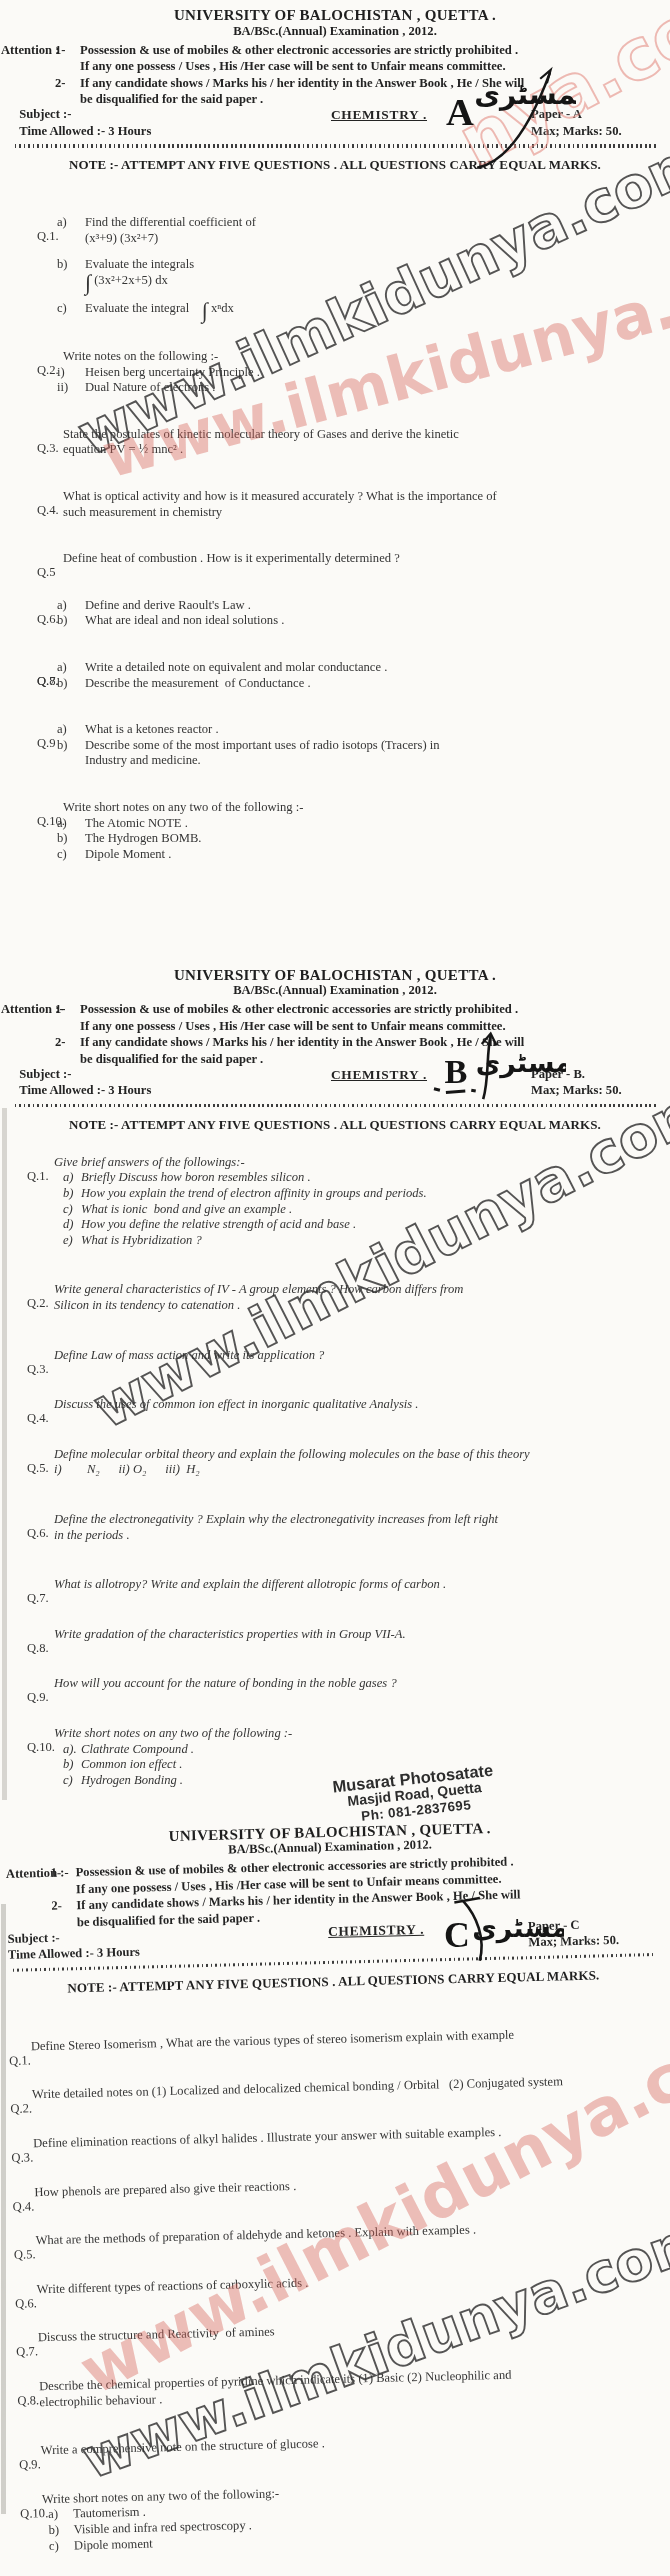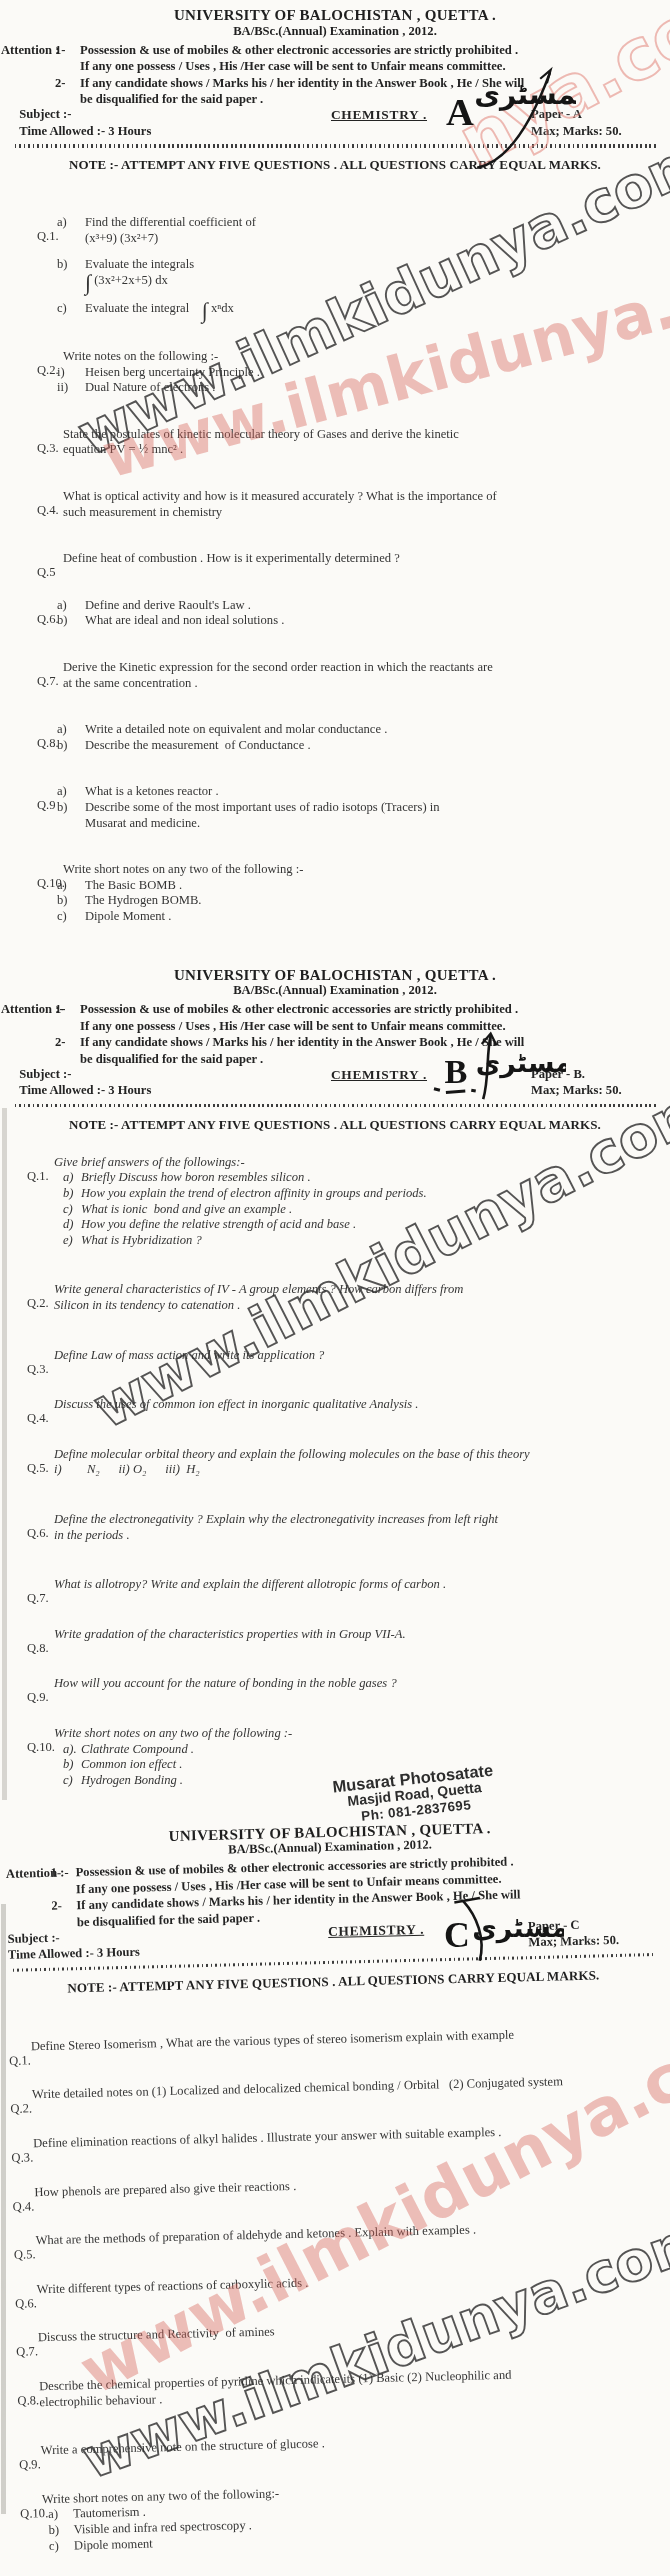--- a/index.html
+++ b/index.html
@@ -211,24 +211,20 @@
               <div class="q-line">Define and derive Raoult's Law .</div>
             </div>
             <div class="q-sub">
               <span class="q-sub-label">b)</span>
               <div class="q-line">What are ideal and non ideal solutions .</div>
             </div>
           </div>
         </div>
         <div class="q-row">
           <span class="q-num">Q.7.</span>
-          <div class="q-text">
-            <div class="q-line">Derive the Kinetic expression for the second order reaction in which the reactants are</div>
-            <div class="q-line">at the same concentration .</div>
-          </div>
         </div>
         <div class="q-row">
           <span class="q-num">Q.8.</span>
           <div class="q-text">
             <div class="q-sub">
               <span class="q-sub-label">a)</span>
               <div class="q-line">Write a detailed note on equivalent and molar conductance .</div>
             </div>
             <div class="q-sub">
               <span class="q-sub-label">b)</span>
@@ -239,31 +235,31 @@
         <div class="q-row">
           <span class="q-num">Q.9</span>
           <div class="q-text">
             <div class="q-sub">
               <span class="q-sub-label">a)</span>
               <div class="q-line">What is a ketones reactor .</div>
             </div>
             <div class="q-sub">
               <span class="q-sub-label">b)</span>
               <div class="q-line">Describe some of the most important uses of radio isotops (Tracers) in</div>
-              <div class="q-line">Musarat and medicine.</div>
+              <div class="q-line">Industry and medicine.</div>
             </div>
           </div>
         </div>
         <div class="q-row">
           <span class="q-num">Q.10.</span>
           <div class="q-text">
             <div class="q-line">Write short notes on any two of the following :-</div>
             <div class="q-sub">
               <span class="q-sub-label">a)</span>
-              <div class="q-line">The Basic BOMB .</div>
+              <div class="q-line">The Atomic NOTE .</div>
             </div>
             <div class="q-sub">
               <span class="q-sub-label">b)</span>
               <div class="q-line">The Hydrogen BOMB.</div>
             </div>
             <div class="q-sub">
               <span class="q-sub-label">c)</span>
               <div class="q-line">Dipole Moment .</div>
             </div>
           </div>

